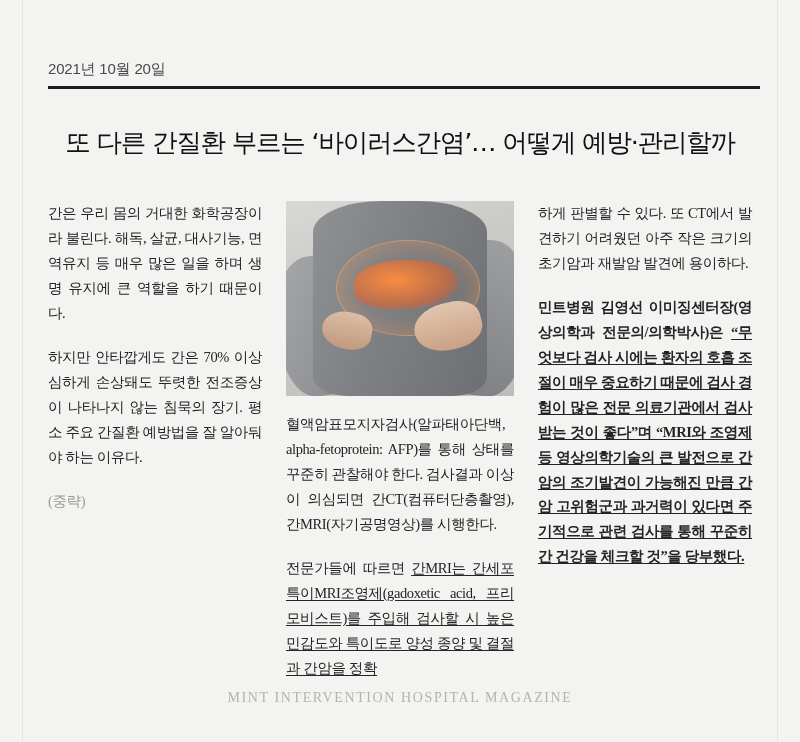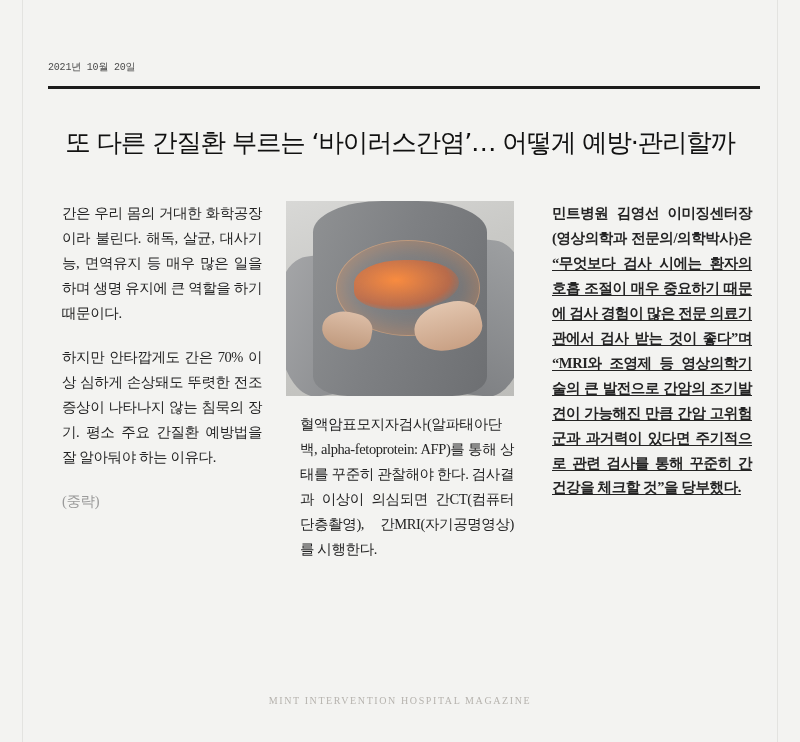--- a/index.html
+++ b/index.html
@@ -45,22 +45,22 @@
     font-weight: bold;
     font-size: 40px;
     letter-spacing: -2px;
     color: #111;
     line-height: 1;
   }
   .issue-date {
     position: absolute;
     left: 8px;
     top: 60px;
-    font-family: Liberation Mono, monospace;
-    font-size: 10px;
+    font-family: Liberation Sans, sans-serif;
+    font-size: 15px;
     color: #4a4a4a;
     letter-spacing: -0.2px;
   }
   .rule-thick {
     position: absolute;
     left: 8px;
     right: 0;
     top: 86px;
     height: 3px;
     background: #1b1b1b;
@@ -85,21 +85,21 @@
   }
   .col {
     width: 228px;
     font-size: 14.5px;
     line-height: 1.72;
     letter-spacing: -0.4px;
     text-align: justify;
     color: #242424;
   }
   .col p {
-    margin: 0 0 19px 14px;
+    margin: 0 0 19px 0;
   }
   .muted {
     color: #9a9a9a;
   }
   .photo {
     width: 228px;
     height: 195px;
     margin-bottom: 16px;
     position: relative;
     overflow: hidden;
@@ -178,21 +178,21 @@
   .u { text-decoration: underline; text-underline-offset: 2px; }
   .bold { font-weight: bold; }
 
   .footer {
     position: absolute;
     left: 0;
     right: 0;
     bottom: 36px;
     text-align: center;
     font-family: "Liberation Serif", serif;
-    font-size: 10px;
+    font-size: 14px;
     letter-spacing: 1.6px;
     color: #b6b3ae;
   }
 </style>
 </head>
 <body>
 
 <div class="page">
   <div class="edge-rule left"></div>
   <div class="edge-rule right"></div>
@@ -216,22 +216,24 @@
       <div class="photo">
         <div class="arm-left"></div>
         <div class="arm-right"></div>
         <div class="torso"></div>
         <div class="glow"></div>
         <div class="liver"></div>
         <div class="hand"></div>
         <div class="hand2"></div>
       </div>
       <p>혈액암표모지자검사(알파태아단백, alpha-fetoprotein: AFP)를 통해 상태를 꾸준히 관찰해야 한다. 검사결과 이상이 의심되면 간CT(컴퓨터단층촬영), 간MRI(자기공명영상)를 시행한다.</p>
+      <p><span>전문가들에 따르면 <span class="u">간MRI는 간세포특이MRI조영제(gadoxetic acid, 프리모비스트)를 주입해 검사할 시 높은 민감도와 특이도로 양성 종양 및 결절과 간암을 정확</span></span></p>
     </div>
 
     <div class="col">
+      <p>하게 판별할 수 있다. 또 CT에서 발견하기 어려웠던 아주 작은 크기의 초기암과 재발암 발견에 용이하다.</p>
       <p class="bold"><span>민트병원 김영선 이미징센터장(영상의학과 전문의/의학박사)은 </span><span class="u">“무엇보다 검사 시에는 환자의 호흡 조절이 매우 중요하기 때문에 검사 경험이 많은 전문 의료기관에서 검사 받는 것이 좋다”며 “MRI와 조영제 등 영상의학기술의 큰 발전으로 간암의 조기발견이 가능해진 만큼 간암 고위험군과 과거력이 있다면 주기적으로 관련 검사를 통해 꾸준히 간 건강을 체크할 것”을 당부했다.</span></p>
     </div>
 
   </div>
 
   <div class="footer">MINT INTERVENTION HOSPITAL MAGAZINE</div>
 </div>
 
 </body></html>

